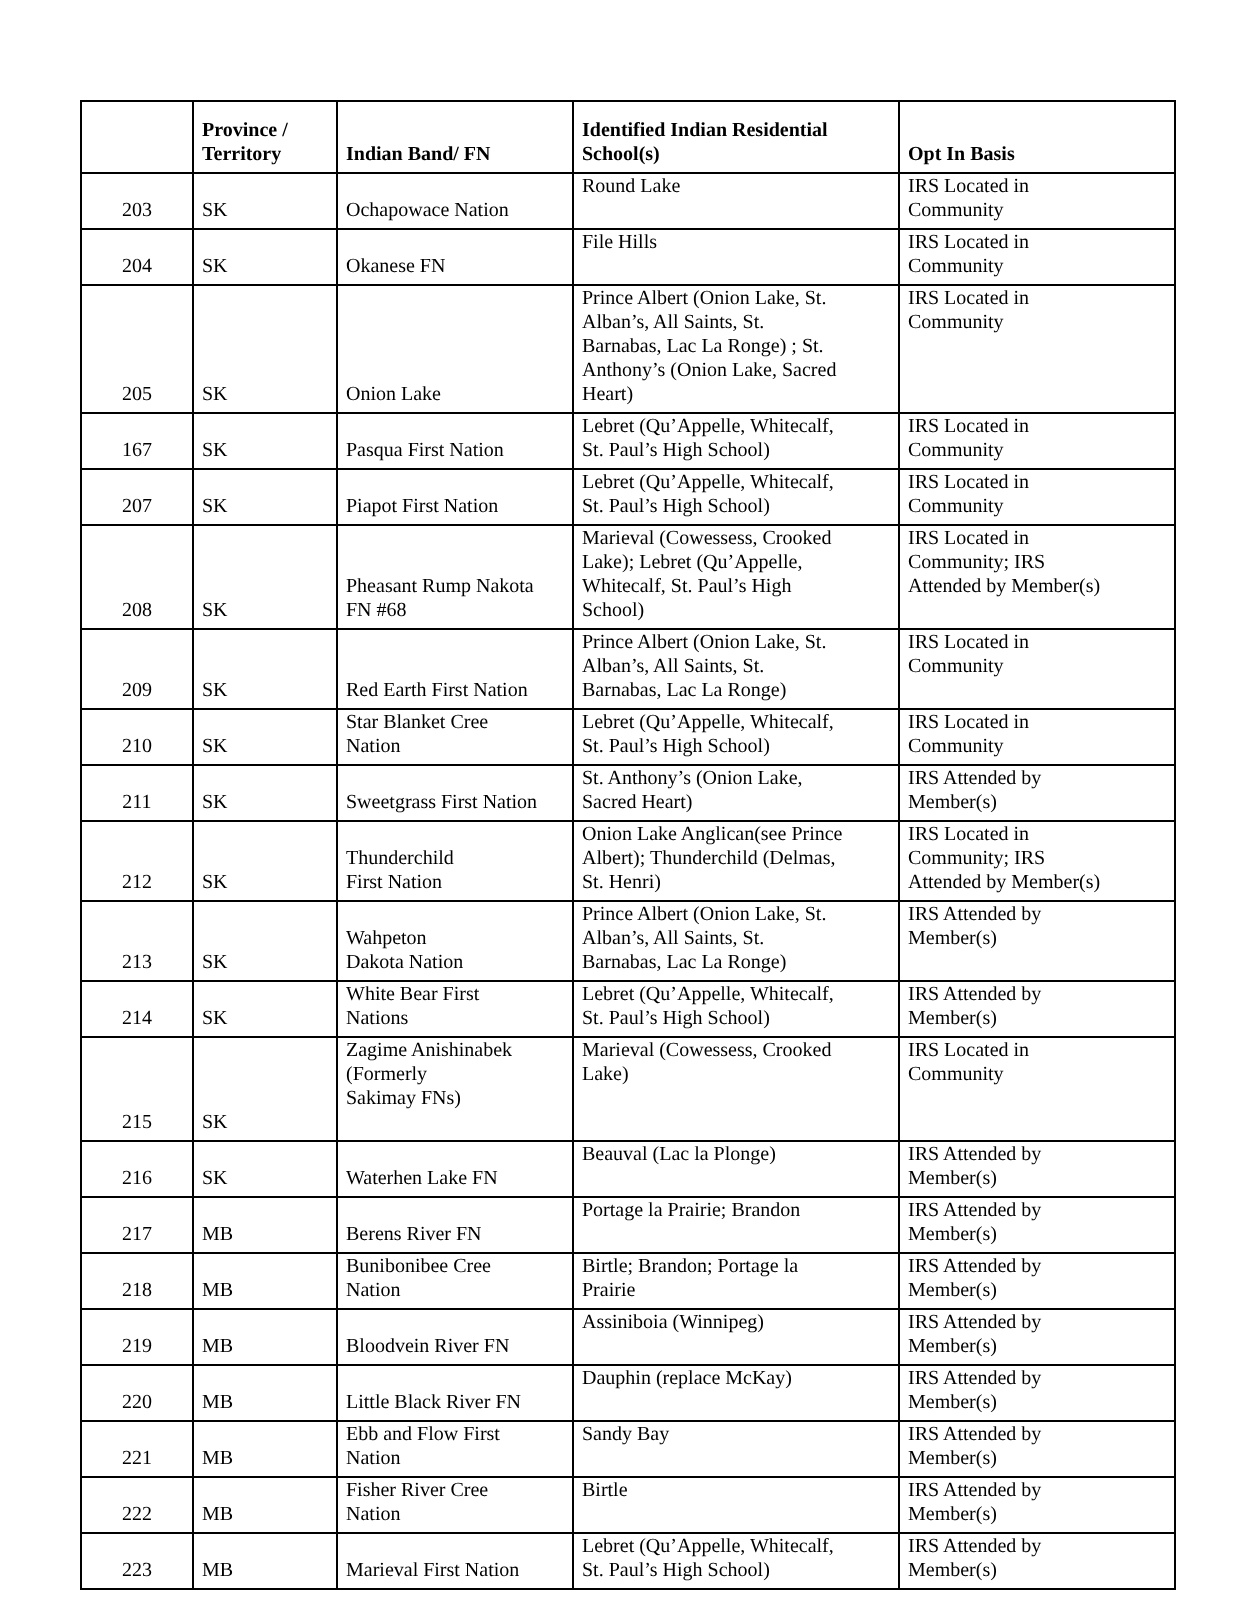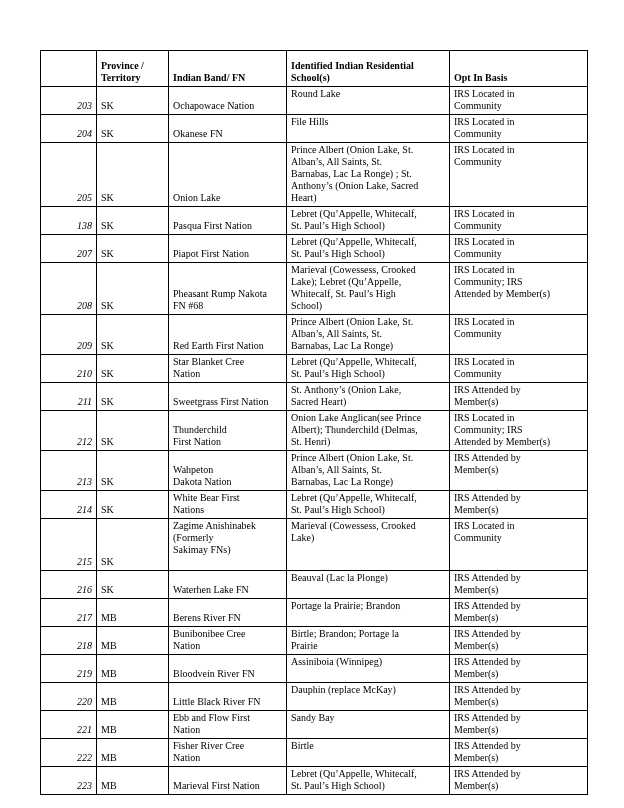--- a/index.html
+++ b/index.html
@@ -26,21 +26,21 @@
     border: 1px solid #000;
     font-size: 10px;
     line-height: 12px;
     padding: 1px 4px 2px 4px;
     white-space: pre-line;
     vertical-align: bottom;
     text-align: left;
     overflow: hidden;
   }
   th { font-weight: bold; height: 36px; }
-  .col-number   { width: 56px;  text-align: right; font-style: italic; }
+  .col-number   { width: 56px;  text-align: center; }
   .col-province { width: 72px;  text-align: left; }
   .col-band     { width: 118px; }
   .col-schools  { width: 163px; }
   .col-opt_in   { width: 138px; }
   th.col-province { text-align: left; }
   td.col-schools, td.col-opt_in { vertical-align: top; font-family: Liberation Serif, serif; }
   
   tr[data-num="215"] td { height: 52px; }
   tr[data-num="215"] td.col-band { vertical-align: top; }
 </style>
@@ -83,21 +83,21 @@
           <td class="col-band">Onion Lake</td>
           <td class="col-schools">Prince Albert (Onion Lake, St.
 Alban’s, All Saints, St.
 Barnabas, Lac La Ronge) ; St.
 Anthony’s (Onion Lake, Sacred
 Heart)</td>
           <td class="col-opt_in">IRS Located in
 Community</td>
         </tr>
         <tr data-num="206">
-          <td class="col-number">138</td>
+          <td class="col-number">167</td>
           <td class="col-province">SK</td>
           <td class="col-band">Pasqua First Nation</td>
           <td class="col-schools">Lebret (Qu’Appelle, Whitecalf,
 St. Paul’s High School)</td>
           <td class="col-opt_in">IRS Located in
 Community</td>
         </tr>
         <tr data-num="207">
           <td class="col-number">207</td>
           <td class="col-province">SK</td>

